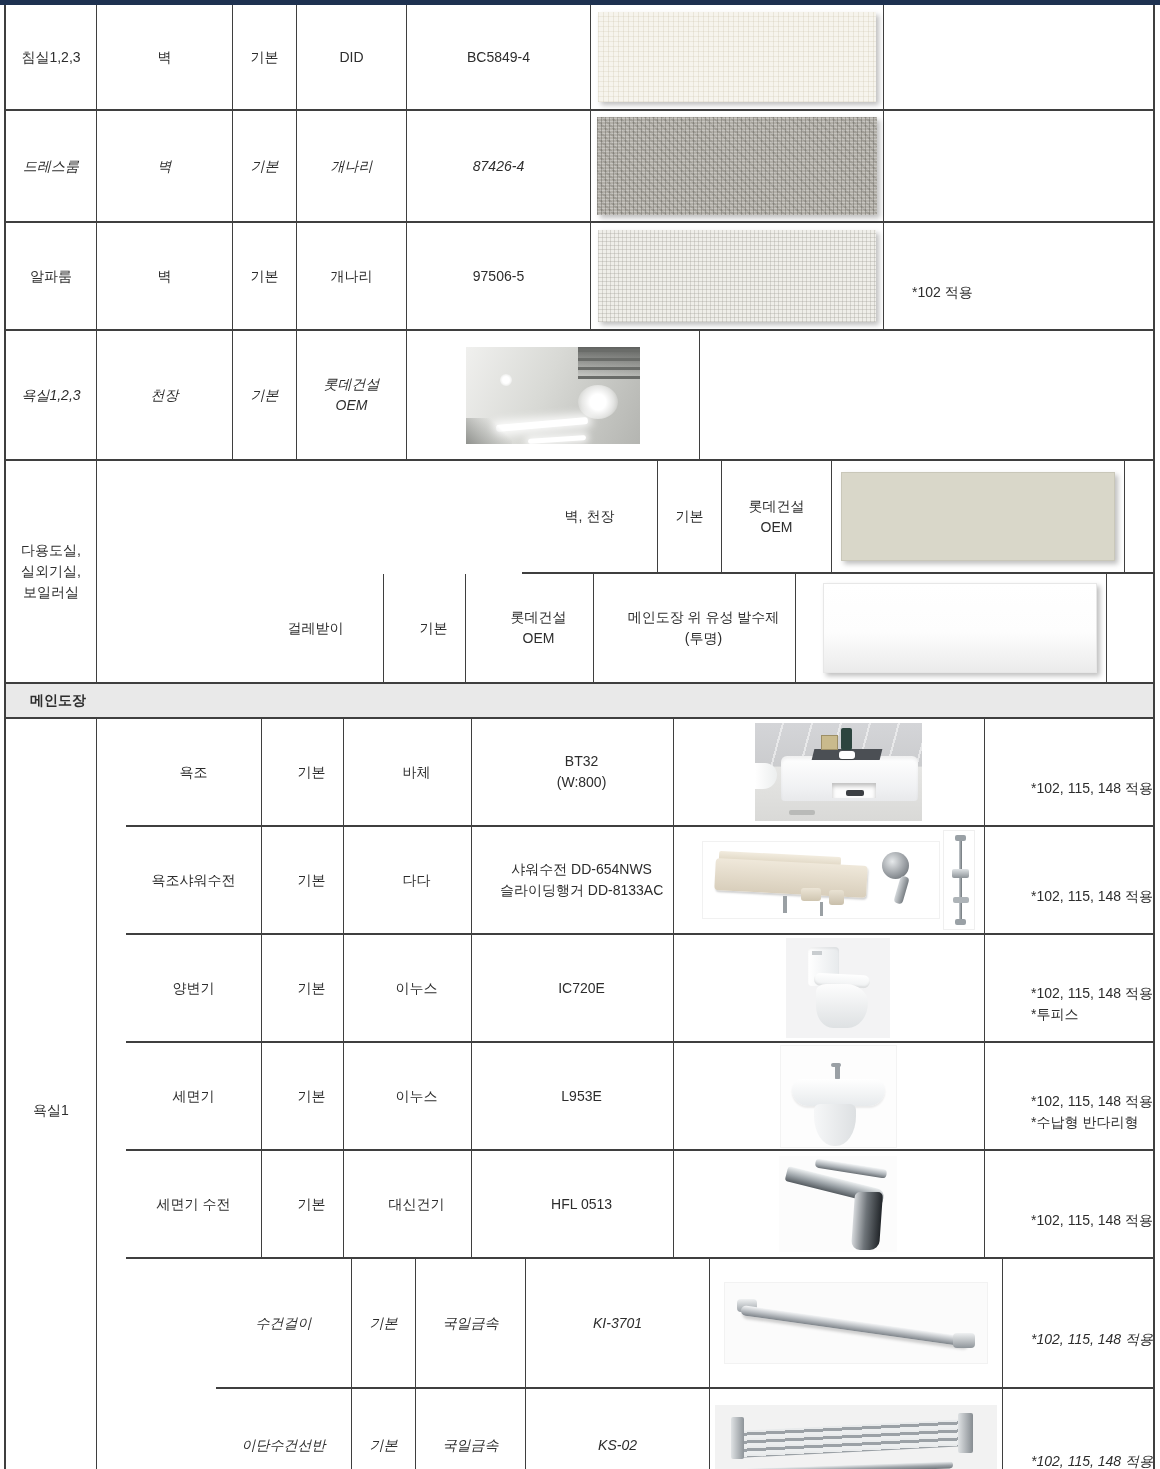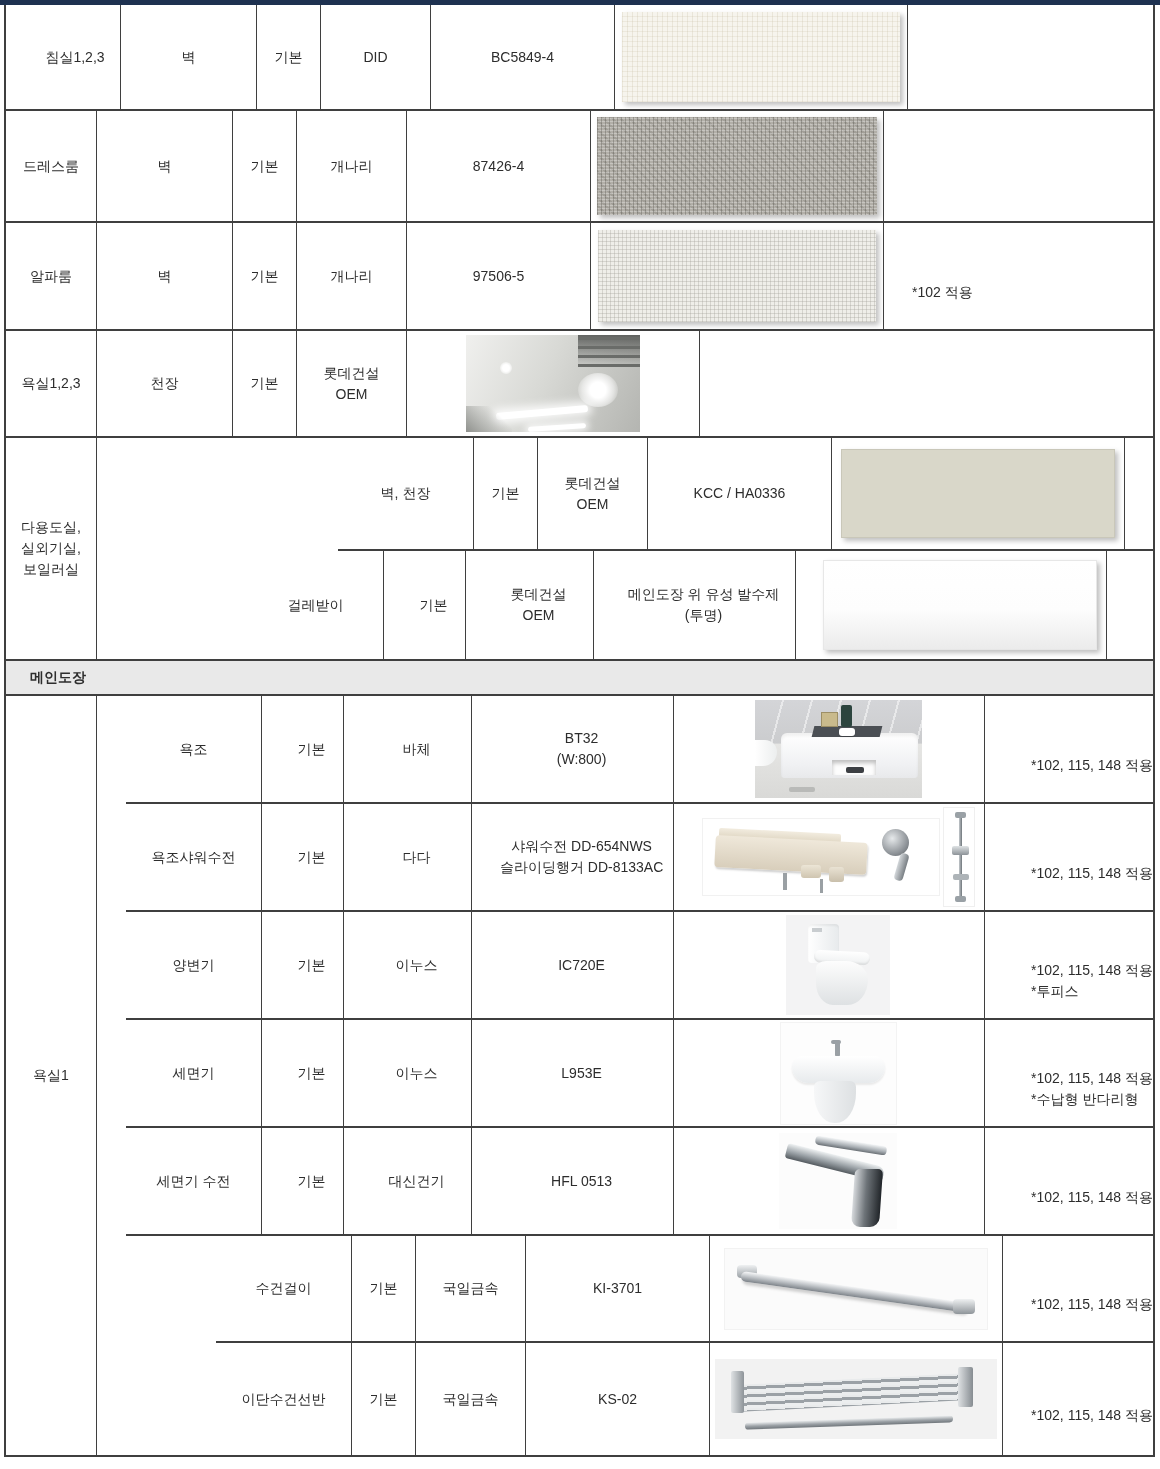--- a/index.html
+++ b/index.html
@@ -28,22 +28,22 @@
   }
   .c-room  { width:91px;  flex:none; }
   .c-part  { width:136px; flex:none; }
   .c-grade { width:64px;  flex:none; }
   .c-brand { width:110px; flex:none; }
   .c-model { width:184px; flex:none; }
   .c-img   { width:293px; flex:none; gap:3px; }
   .c-note  { flex:1; border-right:none; justify-content:flex-start; text-align:left; padding-left:28px;margin-top:32px; }
   .band-room { border-right:1.5px solid #3f3f3f; }
 
-  .h106{height:106px;padding-left:24px;} .h107{height:107px;} .h108{height:108px;}
-  .h110{height:108px;gap:18px;} .h112{height:112px;} .h113{height:113px;}
+  .h106{height:106px;} .h107{height:130px;font-style:italic;} .h108{height:108px;}
+  .h110{height:108px;gap:18px;} .h112{height:112px;font-style:italic;} .h113{height:113px;}
 
   .sec-header {
     height:35px; background:#e9e9e9; border-bottom:2px solid #3f3f3f; box-sizing:border-box;
     display:flex; align-items:center; padding-left:24px; font-weight:bold; font-size:14px;
   }
 
   
   .img-box { position:relative; overflow:hidden; flex:none; }
   .shadowed { box-shadow:3px 3px 5px rgba(0,0,0,.25); }
 
@@ -224,21 +224,20 @@
     <div class="band">
       <div class="cell c-room band-room">다용도실,
 실외기실,
 보일러실</div>
       <div class="band-rows">
         <div class="row h113">
           <div class="cell c-part">벽, 천장</div>
           <div class="cell c-grade">기본</div>
           <div class="cell c-brand">롯데건설
 OEM</div>
-          <div class="cell c-model">KCC / HA0336</div>
           <div class="cell c-img">
             <div class="img-box sw-beige shadowed"></div>
           </div>
           <div class="cell c-note"></div>
         </div>
         <div class="row h110">
           <div class="cell c-part">걸레받이</div>
           <div class="cell c-grade">기본</div>
           <div class="cell c-brand">롯데건설
 OEM</div>

